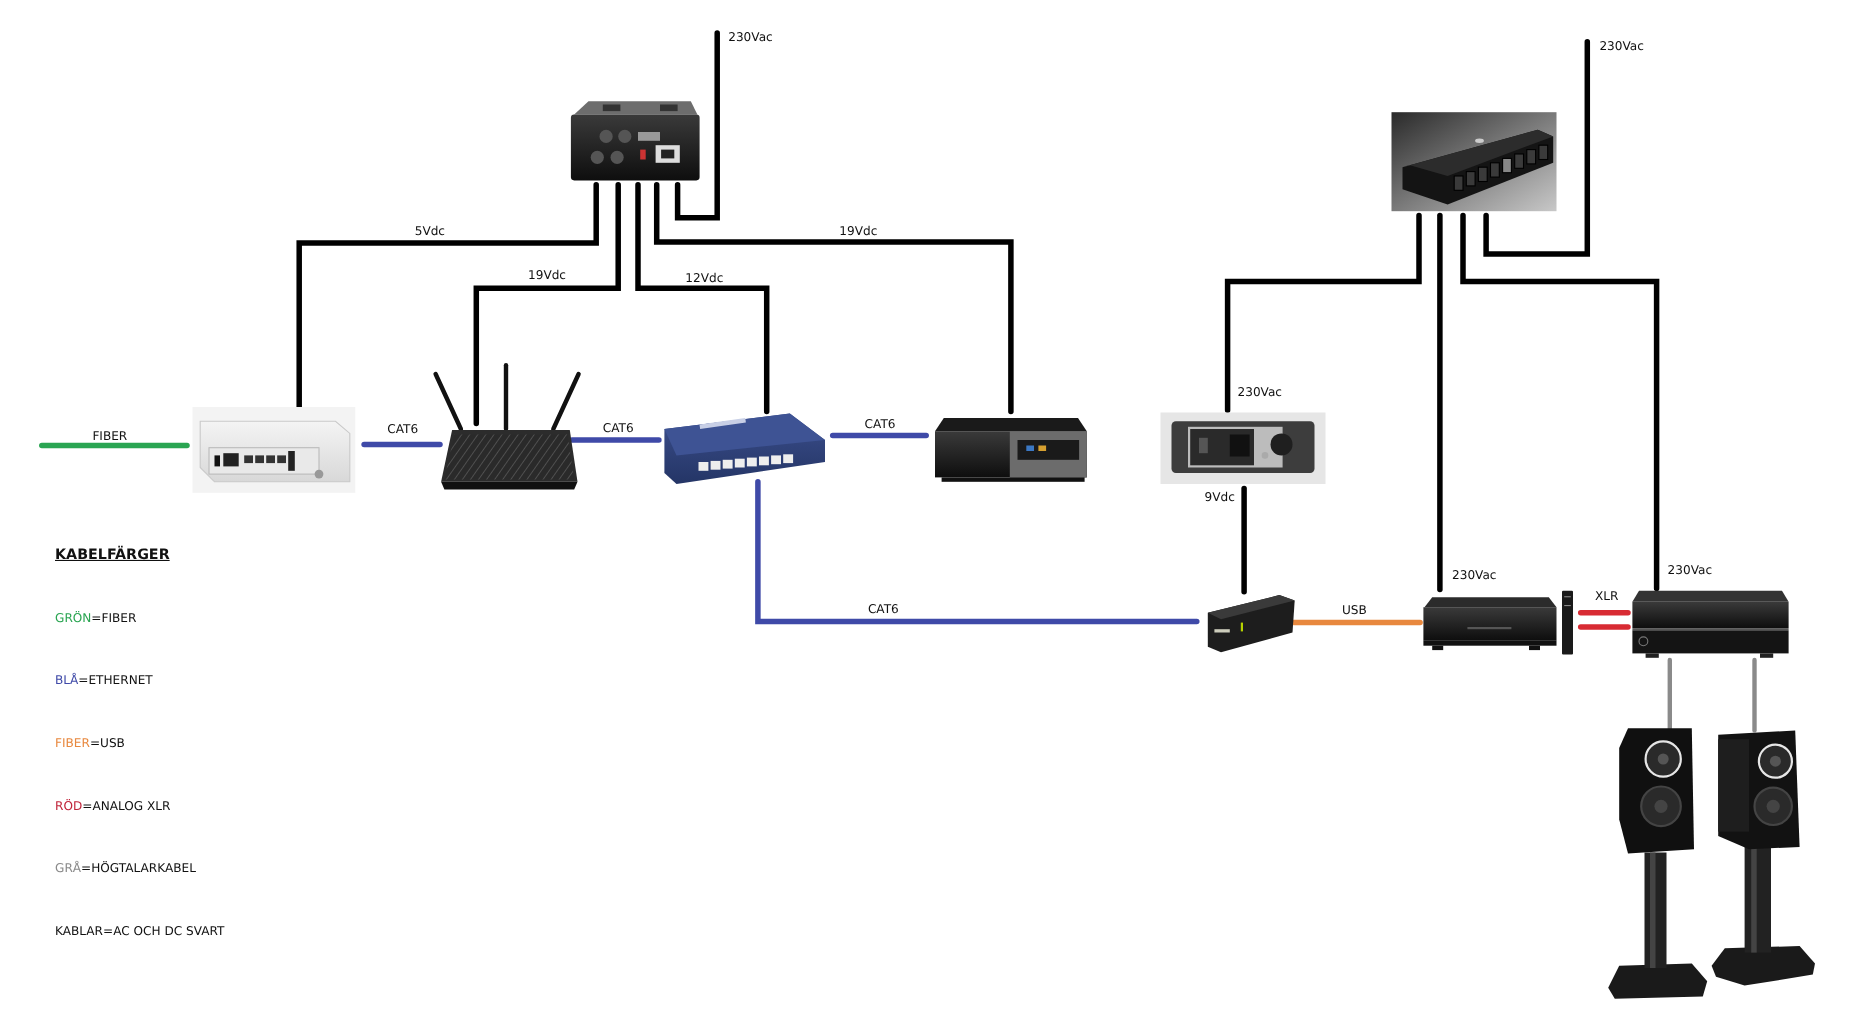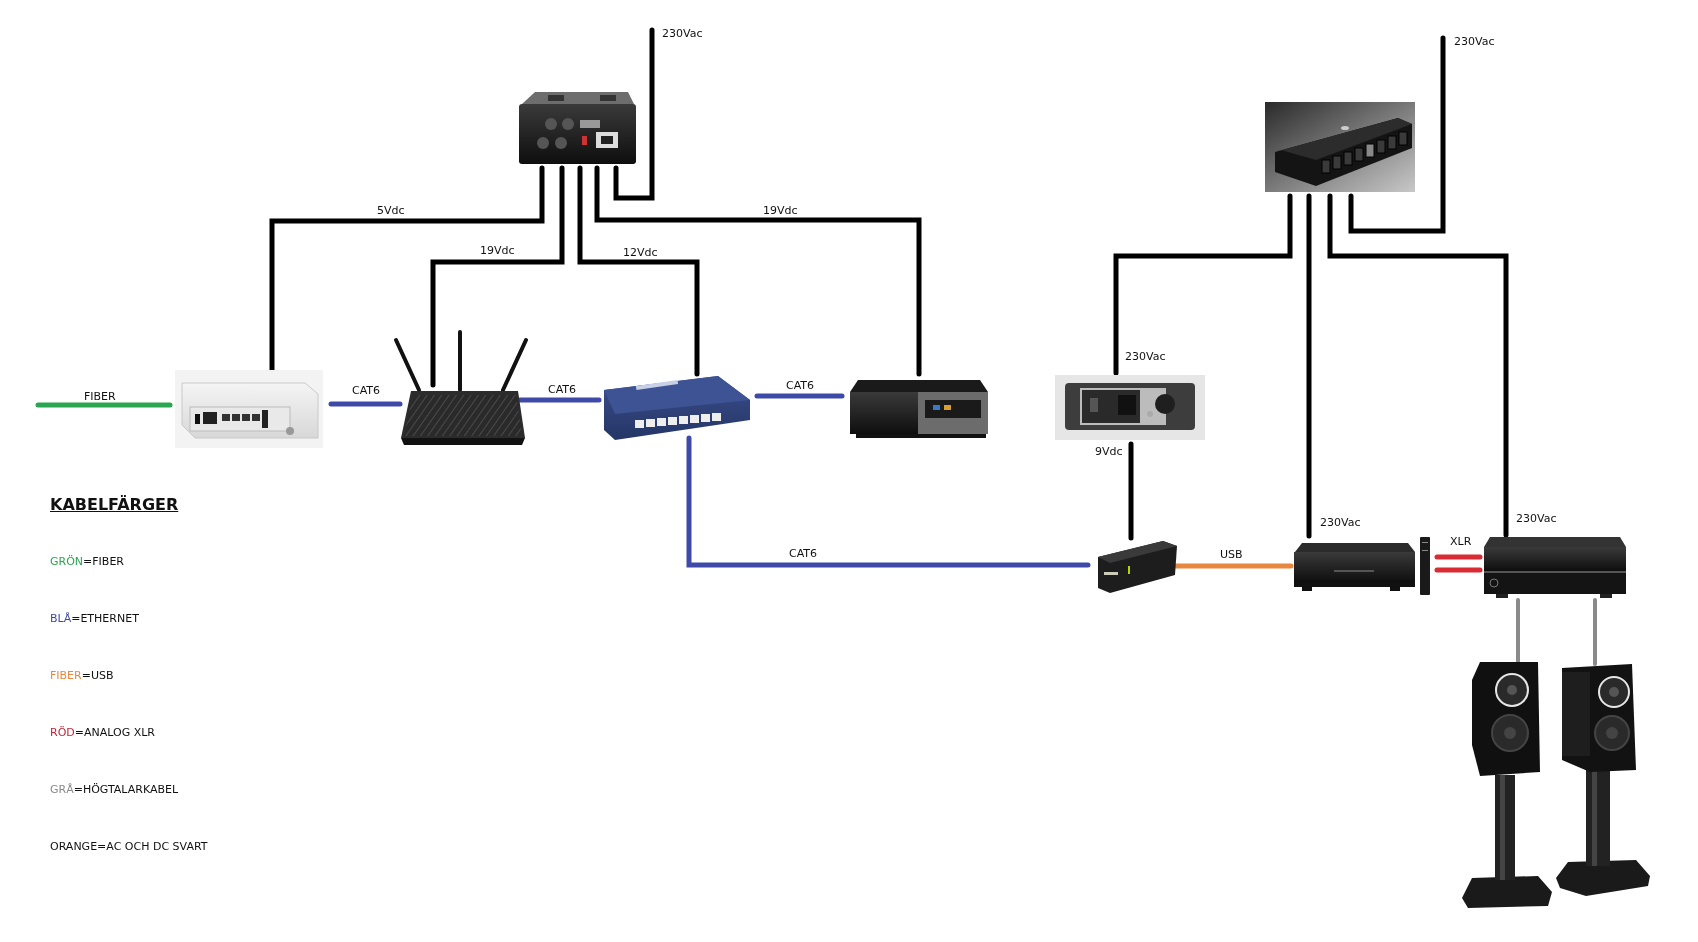--- a/index.html
+++ b/index.html
@@ -8,21 +8,21 @@
   #diagram { position: absolute; left: 0; top: 0; }
   .lbl { font-family: "DejaVu Sans", sans-serif; font-size: 11px; fill: #111; }
   .wire-black { stroke: #000; stroke-width: 5; fill: none; stroke-linecap: round; stroke-linejoin: miter; }
   .wire-blue { stroke: #3f4aa8; stroke-width: 5; fill: none; stroke-linecap: round; }
   .wire-green { stroke: #2aa552; stroke-width: 5; fill: none; stroke-linecap: round; }
   .wire-orange { stroke: #e8883e; stroke-width: 5; fill: none; stroke-linecap: round; }
   .wire-red { stroke: #d82b33; stroke-width: 5; fill: none; stroke-linecap: round; }
   .wire-grey { stroke: #8a8a8a; stroke-width: 4; fill: none; stroke-linecap: round; }
 
   .legend { position: absolute; left: 50px; top: 497px; font-size: 11px; line-height: 15px; color: #111; }
-  .legend-title { font-weight: bold; font-size: 16px; text-decoration: underline; margin-bottom: 18px; }
+  .legend-title { font-weight: bold; font-size: 13px; text-decoration: underline; margin-bottom: 18px; }
   .legend-row { white-space: nowrap; margin-top: 42px; }
 </style>
 </head>
 <body>
 
 <svg id="diagram" width="1698" height="942" viewBox="0 0 1698 942" xmlns="http://www.w3.org/2000/svg">
   <defs>
     <linearGradient id="gDark" x1="0" y1="0" x2="0" y2="1">
       <stop offset="0" stop-color="#3a3a3a"></stop>
         <stop offset="1" stop-color="#0e0e0e"></stop>
@@ -245,15 +245,15 @@
   <div class="legend-row">
     <span style="color:#e8883e">FIBER</span><span>=USB</span>
   </div>
   <div class="legend-row">
     <span style="color:#c0253a">RÖD</span><span>=ANALOG XLR</span>
   </div>
   <div class="legend-row">
     <span style="color:#8a8a8a">GRÅ</span><span>=HÖGTALARKABEL</span>
   </div>
   <div class="legend-row">
-    <span style="color:#111111">ORANGE</span><span>=AC OCH DC SVART</span>
+    <span style="color:#111111">KABLAR</span><span>=AC OCH DC SVART</span>
   </div>
 </div>
 
 </body></html>

